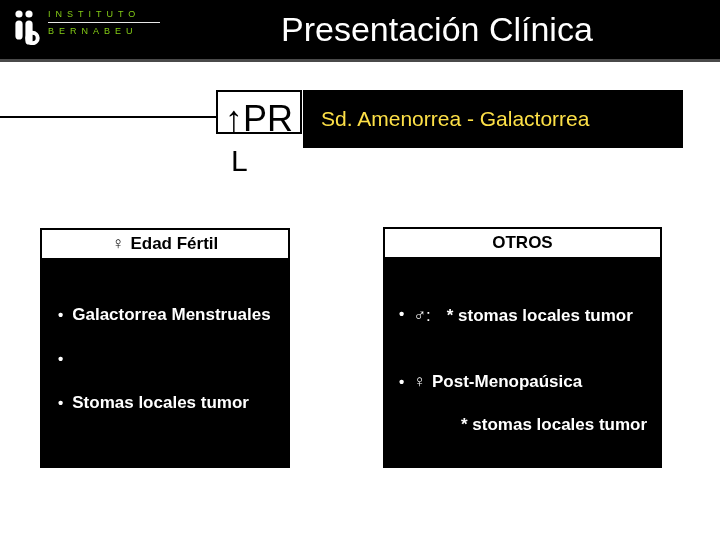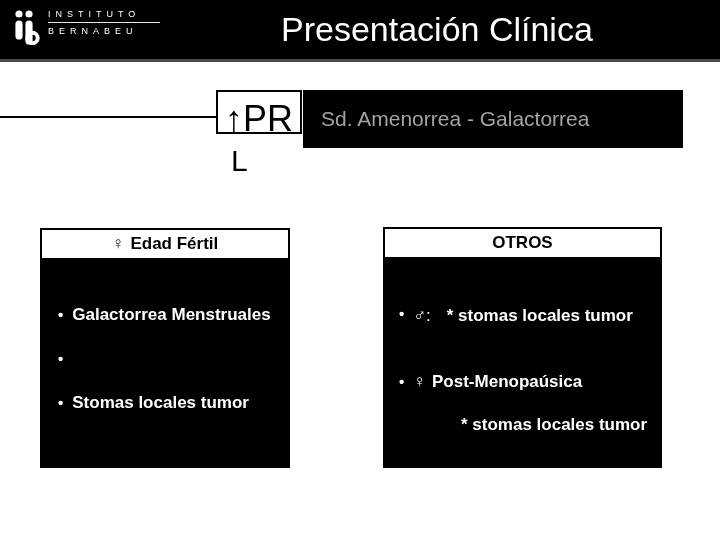--- a/index.html
+++ b/index.html
@@ -10,21 +10,21 @@
   }
   
   .header-bar{
     position:absolute;left:0;top:0;width:720px;height:59px;
     background:#000000;border-bottom:3px solid #4a4a4a;
   }
   .logo{
     position:absolute;left:14px;top:9px;display:flex;align-items:flex-start;
   }
   .logo-mark{width:26px;height:36px;flex:0 0 auto;}
-  .logo-text{margin-left:8px;color:#ffffff;}
+  .logo-text{margin-left:8px;color:#84cc16;}
   .logo-line{
     font-size:9px;letter-spacing:5px;line-height:11px;white-space:nowrap;
     font-weight:400;
   }
   .logo-divider{height:1px;background:#e8e8e8;margin:2px 0 3px 0;width:112px;}
   .slide-title{
     position:absolute;left:281px;top:10px;
     color:#ffffff;font-size:34px;font-weight:400;white-space:nowrap;
   }
   
@@ -42,21 +42,21 @@
   }
   .prl-overflow{
     position:absolute;left:13px;top:54px;color:#000000;
     font-size:30px;line-height:30px;font-weight:400;
   }
   .syndrome-box{
     position:absolute;left:303px;top:90px;width:380px;height:58px;
     background:#000000;display:flex;align-items:center;
   }
   .syndrome-label{
-    color:#a3a3a3;font-size:21px;padding-left:18px;white-space:nowrap;
+    color:#fde047;font-size:21px;padding-left:18px;white-space:nowrap;
   }
   
   .panel{
     position:absolute;box-sizing:border-box;
     border:2px solid #000000;background:#000000;
   }
   .panel-left{left:40px;top:228px;width:250px;height:240px;}
   .panel-right{left:383px;top:227px;width:279px;height:241px;}
   .panel-header{
     height:28px;background:#ffffff;color:#000000;

